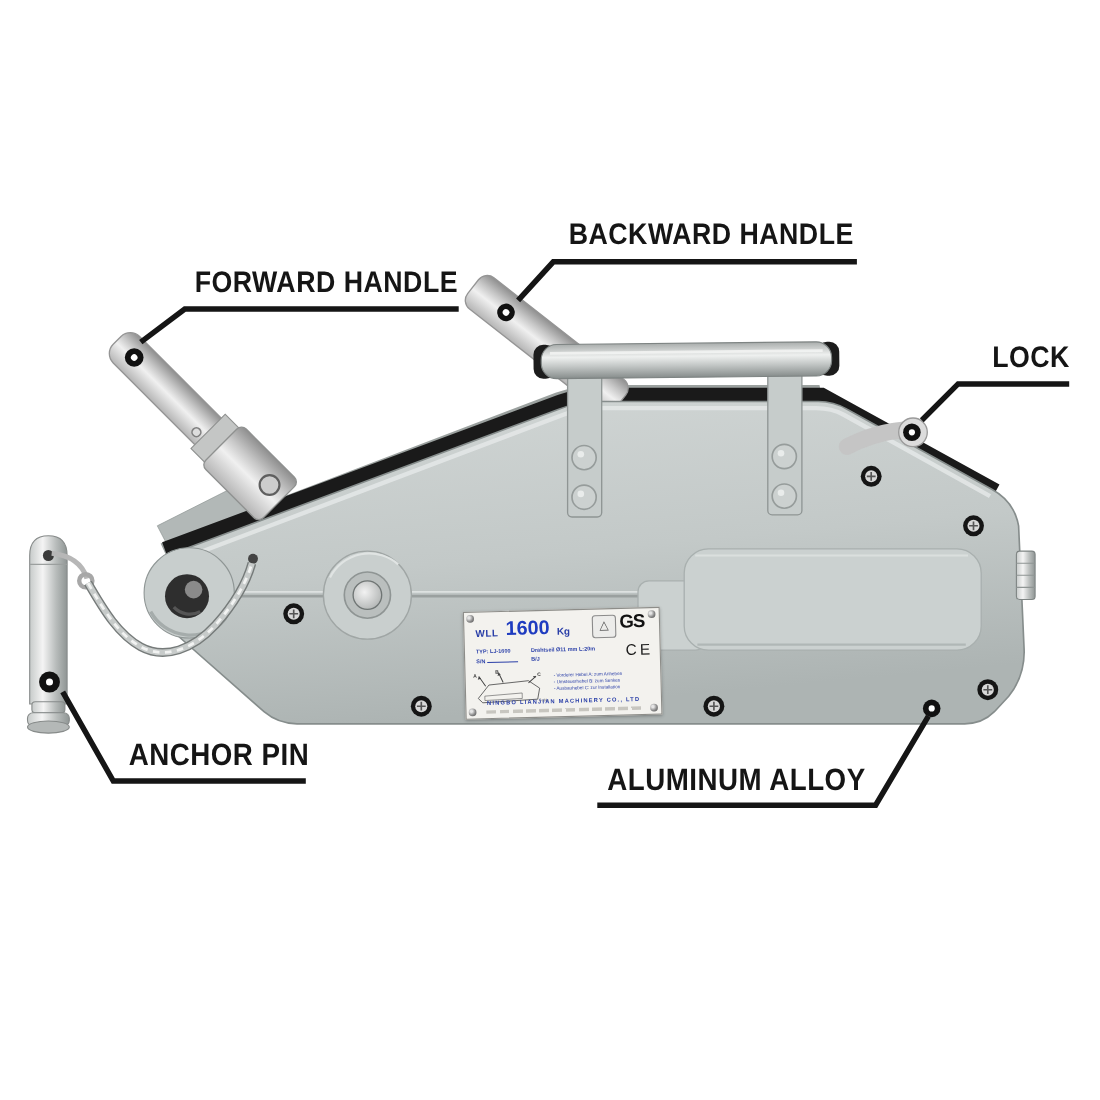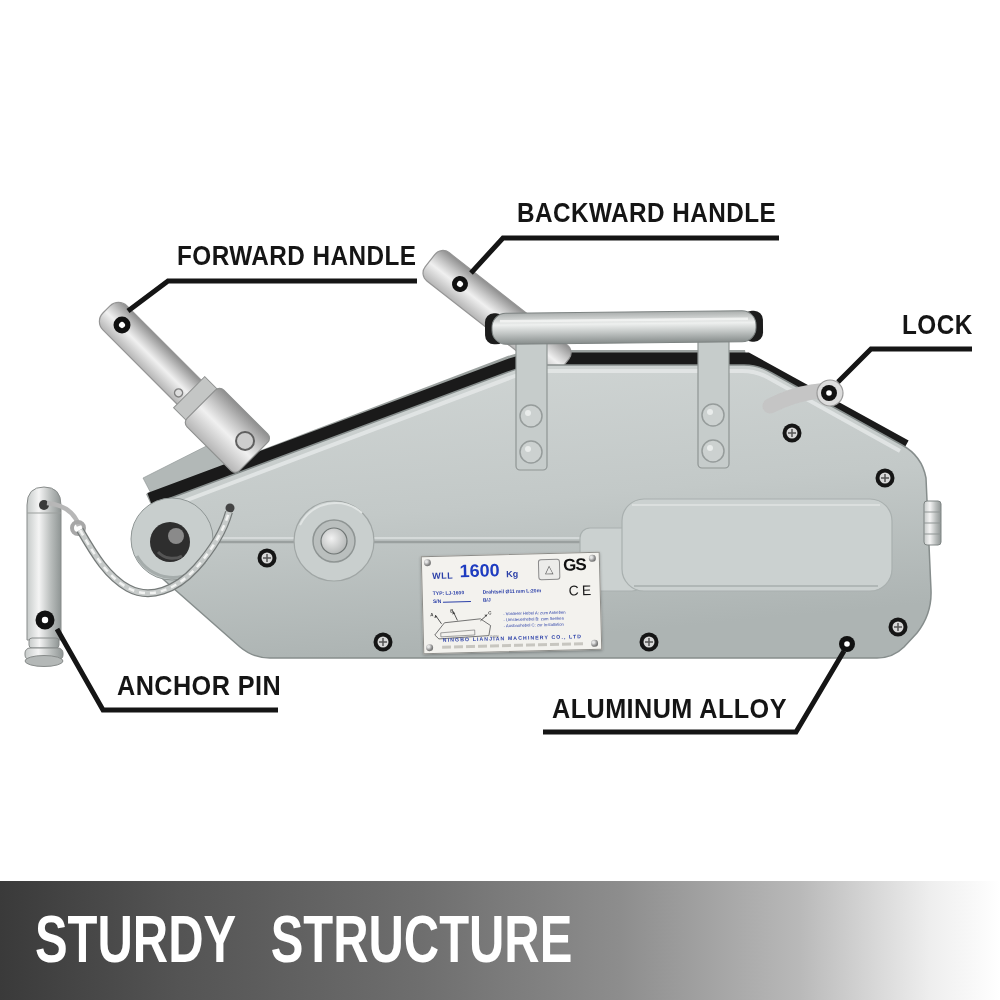--- a/index.html
+++ b/index.html
@@ -282,17 +282,14 @@
     <div class="instr blue">
       <div>- Vorderer Hebel A: zum Anheben</div>
       <div>- Umsteuerhebel B: zum Senken</div>
       <div>- Ausbauhebel C: zur Installation</div>
     </div>
 
     <div class="company blue">NINGBO LIANJIAN MACHINERY CO., LTD</div>
     <div class="addr-bar"></div>
   </div>
 
-  <div class="banner">
-    <div class="banner-text">STURDY STRUCTURE</div>
-  </div>
 
 </div>
 
 </body></html>

